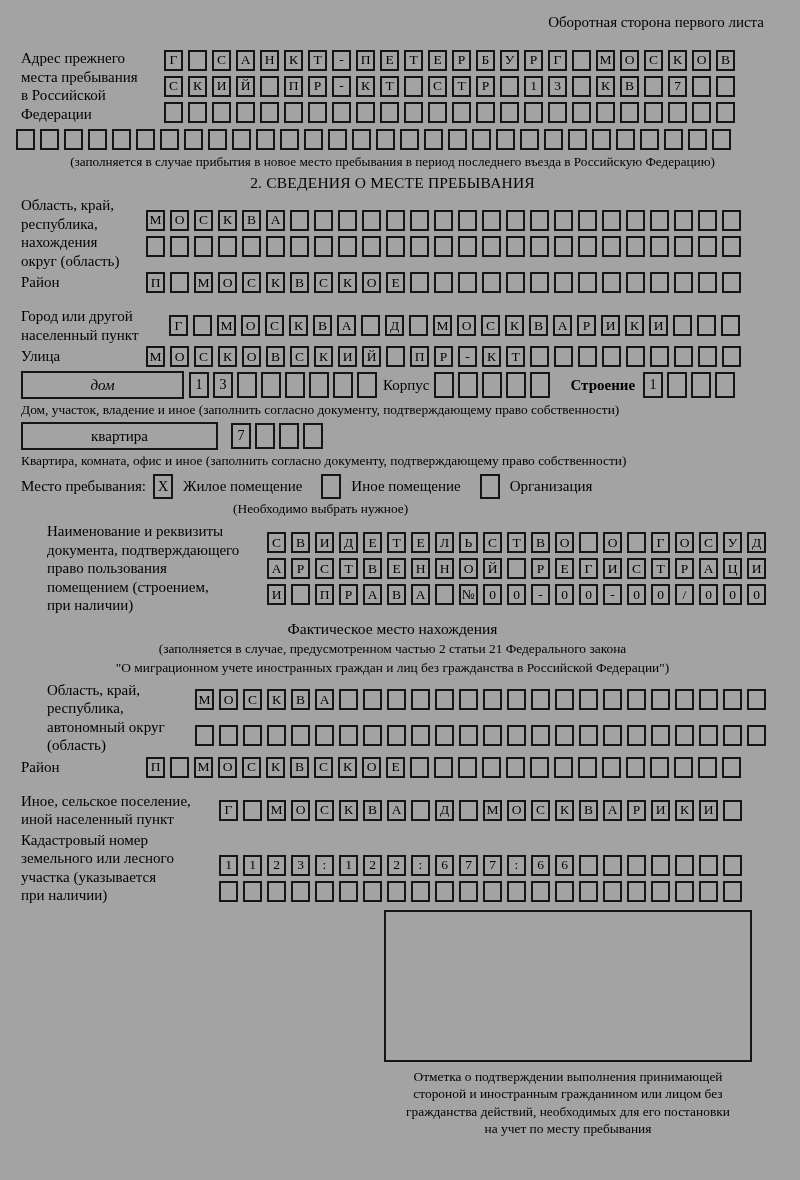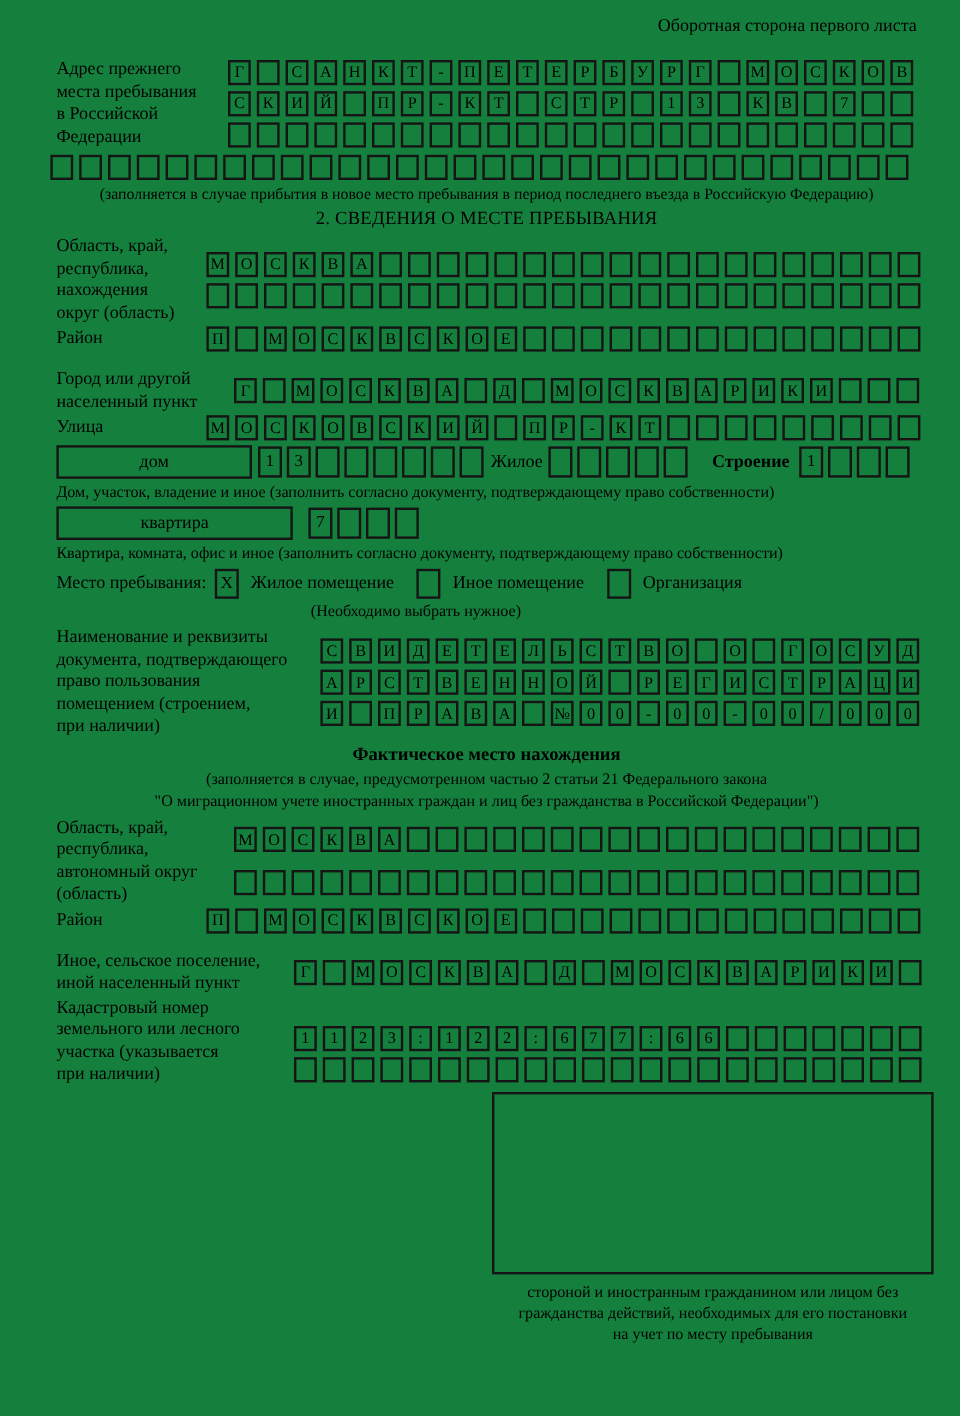--- a/index.html
+++ b/index.html
@@ -1,18 +1,18 @@
 <!DOCTYPE html>
 <html><head>
 <meta charset="utf-8">
 <style>
   html,body{margin:0;padding:0;background:#fff;}
   .page{
     width:800px;height:1180px;box-sizing:border-box;
-    padding:14px 36px 0 47px;background:#15803d;color:#000;
+    padding:14px 36px 0 21px;background:#a3a3a3;color:#000;
     font-family:"Liberation Serif","DejaVu Serif",serif;
     overflow:hidden;position:relative;
   }
   .hdr{font-size:15px;text-align:right;}
   .sec{display:flex;align-items:center;}
   .lbl{font-size:15px;line-height:18.5px;}
   .w143{width:143px;flex:0 0 143px;}
   .w125{width:125px;flex:0 0 125px;}
   .w148{width:148px;flex:0 0 148px;}
   .w220{width:220px;flex:0 0 220px;}
@@ -20,39 +20,39 @@
   .rows{display:flex;flex-direction:column;gap:5px;}
   .gap15{gap:15px;}
   .brow{display:flex;height:21px;}
   .cbox{flex:0 0 19px;width:19px;height:21px;border:2px solid #151515;box-sizing:border-box;
         margin-right:5px;display:flex;align-items:center;justify-content:center;
         font-size:13.5px;line-height:1;}
   .prev{margin-top:18px;}
   .fullrow{margin-top:6px;margin-left:-5px;}
   .footnote{font-size:13.2px;text-align:center;margin-top:4px;}
   .s2title{font-size:15.5px;font-weight:400;text-align:center;margin-top:4px;letter-spacing:.2px;}
-  .mt2{margin-top:2px;}.mt3{margin-top:14px;}.mt4{margin-top:4px;}.mt5{margin-top:5px;}
+  .mt2{margin-top:2px;}.mt3{margin-top:14px;}.mt4{margin-top:4px;}.mt5{margin-top:5px;margin-left:26px;}
   .domrow{display:flex;align-items:center;margin-top:4px;height:28px;font-size:15px;}
   .kvrow{display:flex;align-items:center;margin-top:4px;height:28px;}
   .wbox{border:2px solid #151515;box-sizing:border-box;display:flex;align-items:center;
         justify-content:center;font-size:15px;}
-  .domw{width:163px;height:28px;margin-right:5px;}
+  .domw{width:163px;height:28px;margin-right:5px;font-style:italic;}
   .kvw{width:197px;height:28px;margin-right:13px;}
   .tallrow{height:26px;}
   .tallrow .cbox{flex:0 0 20px;width:20px;height:26px;margin-right:4px;font-size:14px;}
   .inl-k{margin:0 5px 0 2px;}
   .inl-s{margin:0 8px 0 16px;font-weight:bold;}
   .cap{font-size:13.4px;margin-top:3px;}
   .resid{display:flex;align-items:center;margin-top:5px;font-size:15px;height:25px;}
   .rl{margin-right:7px;}
   .chk{width:20px;height:25px;border:2px solid #151515;box-sizing:border-box;display:flex;
        align-items:center;justify-content:center;font-size:14px;margin-right:10px;}
   .opt{margin-right:19px;}
   .choose-note{font-size:13.4px;margin-top:2px;padding-left:212px;}
-  .f-title{font-size:15.5px;font-weight:700;text-align:center;margin-top:5px;}
+  .f-title{font-size:15.5px;font-weight:400;text-align:center;margin-top:5px;}
   .f-sub{font-size:13.4px;text-align:center;margin-top:3px;}
   .kadrows{margin-top:21px;}
   .stamp{margin-left:363px;margin-top:5px;width:368px;height:152px;border:2px solid #151515;box-sizing:border-box;}
   .stamp-cap{margin-left:347px;margin-top:6px;width:400px;text-align:center;font-size:13.4px;line-height:17.5px;}
 </style>
 </head>
 <body>
 
 <div class="page">
 
@@ -347,21 +347,21 @@
     <div class="brow tallrow">
         <span class="cbox">1</span>
         <span class="cbox">3</span>
         <span class="cbox"></span>
         <span class="cbox"></span>
         <span class="cbox"></span>
         <span class="cbox"></span>
         <span class="cbox"></span>
         <span class="cbox"></span>
       </div>
-    <span class="inl-k">Жилое</span>
+    <span class="inl-k">Корпус</span>
     <div class="brow tallrow">
         <span class="cbox"></span>
         <span class="cbox"></span>
         <span class="cbox"></span>
         <span class="cbox"></span>
         <span class="cbox"></span>
       </div>
     <span class="inl-s">Строение</span>
     <div class="brow tallrow">
         <span class="cbox">1</span>
@@ -658,18 +658,19 @@
           <span class="cbox"></span>
           <span class="cbox"></span>
           <span class="cbox"></span>
           <span class="cbox"></span>
         </div>
     </div>
   </div>
 
   <div class="stamp"></div>
   <div class="stamp-cap">
+      <div>Отметка о подтверждении выполнения принимающей</div>
       <div>стороной и иностранным гражданином или лицом без</div>
       <div>гражданства действий, необходимых для его постановки</div>
       <div>на учет по месту пребывания</div>
     </div>
 
 </div>
 
 </body></html>

